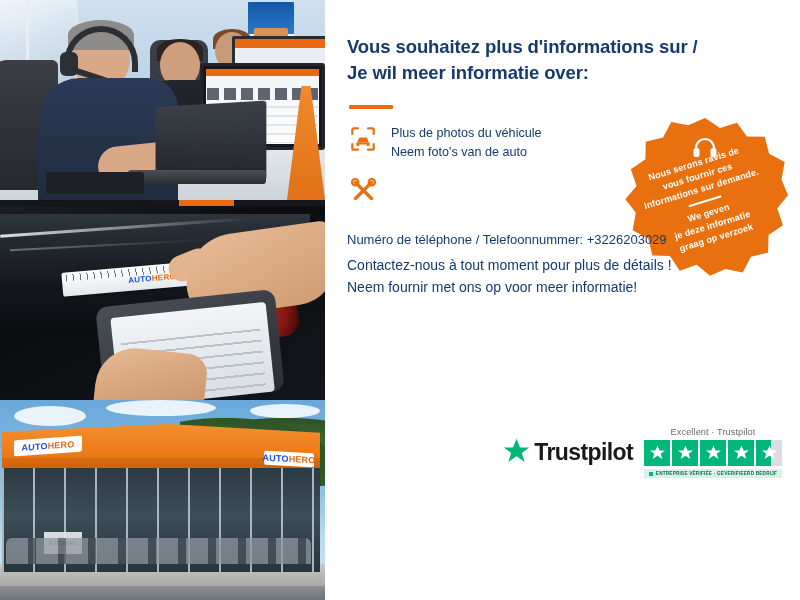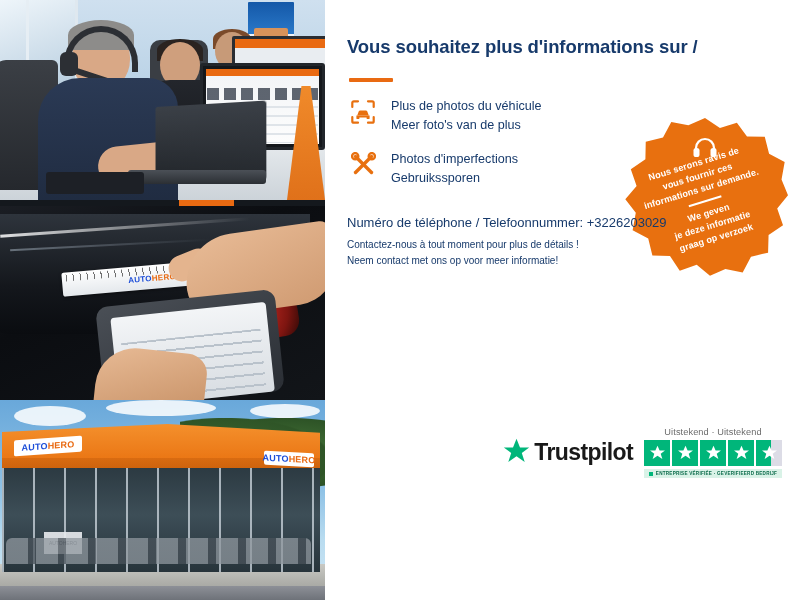--- a/index.html
+++ b/index.html
@@ -218,21 +218,21 @@
     position:absolute; left:50%; top:50%;
     transform:translate(-50%,-50%) rotate(-17deg);
     width:136px; text-align:center; color:#fff;
     font-size:9.1px; font-weight:bold; line-height:1.42; letter-spacing:.1px;
   }
   .badge-sep { width:34px; height:2px; background:#fff; margin:5px auto; }
 
   
   .contact { position:relative; z-index:2; margin-top:27px; }
   .contact-title { color:#173a6b; font-weight:normal; font-size:13px; margin-bottom:7px; }
-  .contact-line { color:#173a6b; font-size:10px; line-height:1.58; }
+  .contact-line { color:#173a6b; font-size:14px; line-height:1.58; }
 
   
   .trust {
     position:absolute; right:18px; bottom:22px;
     display:flex; align-items:center; gap:11px;
   }
   .tp-brand { display:flex; align-items:center; gap:4px; }
   .tp-name { color:#191919; font-size:23px; font-weight:bold; letter-spacing:-.6px; }
   .tp-right { display:flex; flex-direction:column; align-items:center; gap:3px; }
   .tp-caption { color:#6b6b6b; font-size:9.2px; letter-spacing:.1px; }
@@ -347,20 +347,21 @@
             <span class="b">HERO</span>
         </div>
       </div>
     </div>
   </div>
 
   <div class="content">
 
     <div class="heading">
       <div>Vous souhaitez plus d'informations sur /</div>
+      <div>Je wil meer informatie over:</div>
     </div>
 
     <div class="divider"></div>
 
     <div class="badge">
       <div class="badge-shape"></div>
       <div class="badge-headset">
         <svg width="26" height="24" viewBox="0 0 26 24">
           <path d="M4 15 v-2 a9 9 0 0 1 18 0 v2" fill="none" stroke="#fff" stroke-width="2.2" stroke-linecap="round"></path>
           <rect x="1.5" y="13" width="6" height="9" rx="2.6" fill="#fff"></rect>
@@ -389,61 +390,57 @@
               <path d="M17 1.3 H21.2 A1.5 1.5 0 0 1 22.7 2.8 V7"></path>
               <path d="M22.7 17 V21.2 A1.5 1.5 0 0 1 21.2 22.7 H17"></path>
               <path d="M7 22.7 H2.8 A1.5 1.5 0 0 1 1.3 21.2 V17"></path>
             </g>
             <path d="M5.4 15.6 h13.2 v2.6 a.9 .9 0 0 1-.9 .9 h-1.2 a.9 .9 0 0 1-.9-.9 v-.7 H8.4 v.7 a.9 .9 0 0 1-.9 .9 H6.3 a.9 .9 0 0 1-.9-.9 z" fill="#e8700f"></path>
             <path d="M6.2 15.4 l1.6-4.1 a1.4 1.4 0 0 1 1.3-.9 h5.8 a1.4 1.4 0 0 1 1.3 .9 l1.6 4.1 z" fill="#e8700f"></path>
           </svg>
         </div>
         <div class="f-text">
           <span>Plus de photos du véhicule</span>
-          <span class="l2">Meer foto's van de plus</span>
+          <span class="l2">Neem foto's van de auto</span>
         </div>
       </div>
 
       <div class="feature">
         <div class="f-icon">
           <svg width="25" height="25" viewBox="0 0 25 25">
             <g stroke="#e8700f" stroke-width="3.4" stroke-linecap="round">
               <line x1="4.5" y1="4.5" x2="20.5" y2="20.5"></line>
               <line x1="20.5" y1="4.5" x2="4.5" y2="20.5"></line>
             </g>
             <circle cx="4.2" cy="4.2" r="3.1" fill="none" stroke="#e8700f" stroke-width="2.4"></circle>
             <circle cx="20.8" cy="4.2" r="3.1" fill="none" stroke="#e8700f" stroke-width="2.4"></circle>
           </svg>
         </div>
-        <div class="f-text">
-          <span>Photos d'imperfections</span>
-          <span class="l2">Gebruikssporen</span>
-        </div>
       </div>
 
 
     </div>
 
     <div class="contact">
       <div class="contact-title">Numéro de téléphone / Telefoonnummer: +3226203029</div>
       <div class="contact-line">Contactez-nous à tout moment pour plus de détails !</div>
-      <div class="contact-line">Neem contact met ons op voor meer informatie!</div>
+      <div class="contact-line">Neem fournir met ons op voor meer informatie!</div>
     </div>
 
     <div class="trust">
       <div class="tp-brand">
         <span>
           <svg width="27" height="26" viewBox="0 0 27 26">
             <path d="M13.5 0.8 L17 9.4 L26.2 9.4 L18.8 14.9 L21.7 24 L13.5 18.3 L5.3 24 L8.2 14.9 L0.8 9.4 L10 9.4 Z" fill="#00b67a"></path>
           </svg>
         </span>
         <span class="tp-name">Trustpilot</span>
       </div>
       <div class="tp-right">
-        <div class="tp-caption">Uitstekend · Uitstekend</div>
+        <div class="tp-caption">Excellent · Trustpilot</div>
         <div class="tp-stars">
           <div class="tp-star">
             <svg width="17" height="16" viewBox="0 0 24 24">
                 <path d="M12 1 L15.2 8.4 L23.2 8.4 L16.8 13.2 L19.3 21 L12 16.1 L4.7 21 L7.2 13.2 L0.8 8.4 L8.8 8.4 Z" fill="#fff"></path>
               </svg>
           </div>
           <div class="tp-star">
             <svg width="17" height="16" viewBox="0 0 24 24">
                 <path d="M12 1 L15.2 8.4 L23.2 8.4 L16.8 13.2 L19.3 21 L12 16.1 L4.7 21 L7.2 13.2 L0.8 8.4 L8.8 8.4 Z" fill="#fff"></path>
               </svg>

